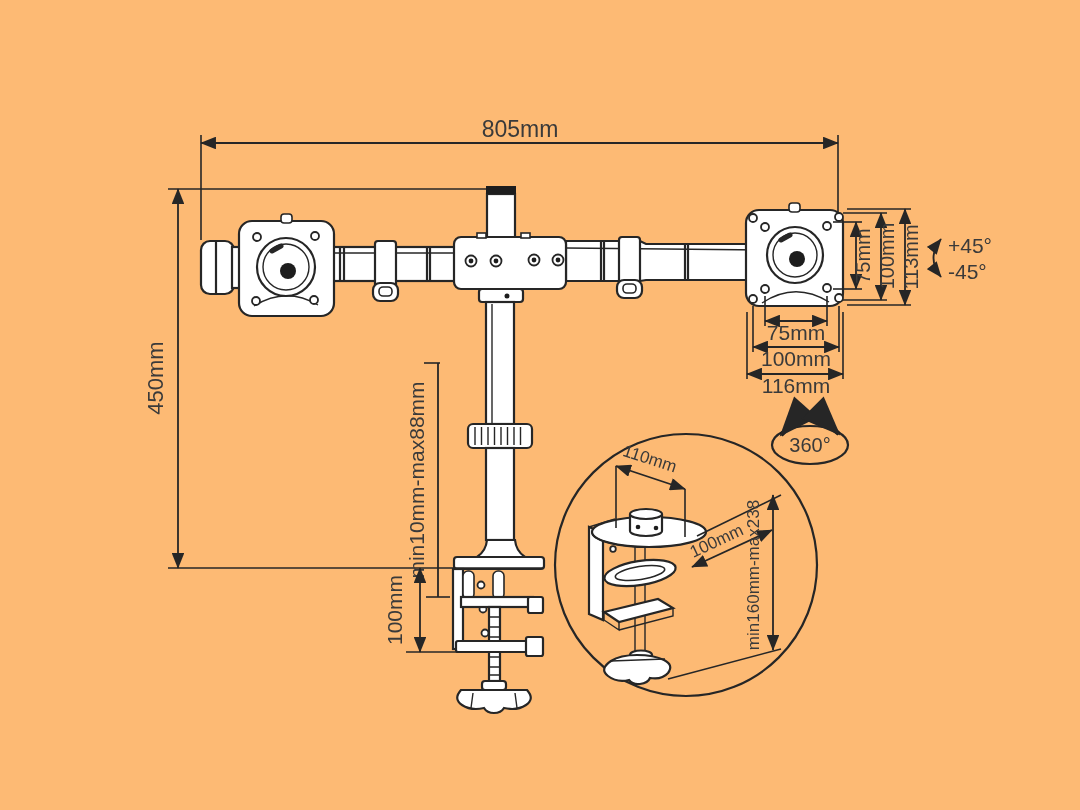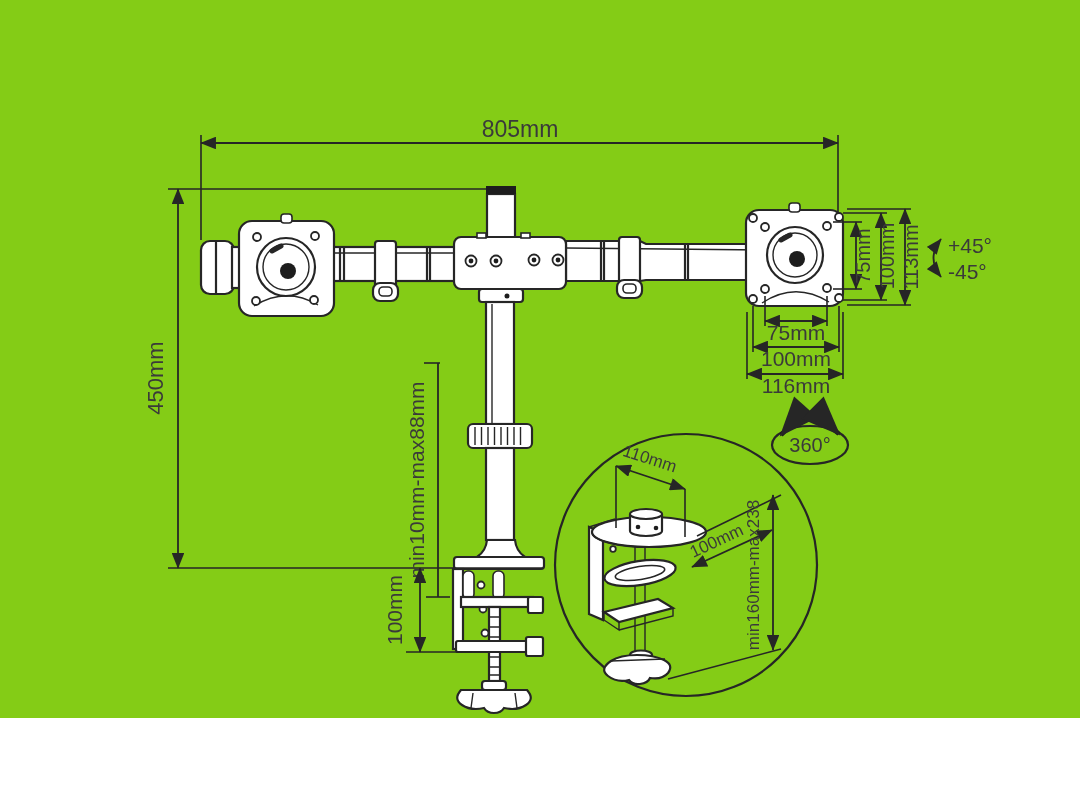--- a/index.html
+++ b/index.html
@@ -1,16 +1,16 @@
 <!DOCTYPE html>
 <html><head>
 <meta charset="utf-8">
 <style>
   html,body{margin:0;padding:0;background:#ffffff;}
-  .stage{width:1080px;height:718px;position:relative;background:#84cc16;}
+  .stage{width:1080px;height:810px;position:relative;background:#fdba74;}
   svg{display:block;}
   svg text{font-family:"Liberation Sans","DejaVu Sans",sans-serif;fill:#3a3a3a;}
   .ln{stroke:#262626;stroke-width:2.2;fill:none;}
   .thin{stroke:#262626;stroke-width:1.4;fill:none;}
   .dim{stroke:#262626;stroke-width:1.8;fill:none;}
   .ext{stroke:#262626;stroke-width:1.6;fill:none;}
   .wfill{fill:#ffffff;stroke:#262626;stroke-width:2.2;}
   .wfill15{fill:#ffffff;stroke:#262626;stroke-width:1.6;}
   .dark{fill:#1d1d1d;stroke:none;}
   .hole{fill:#ffffff;stroke:#262626;stroke-width:1.8;}

